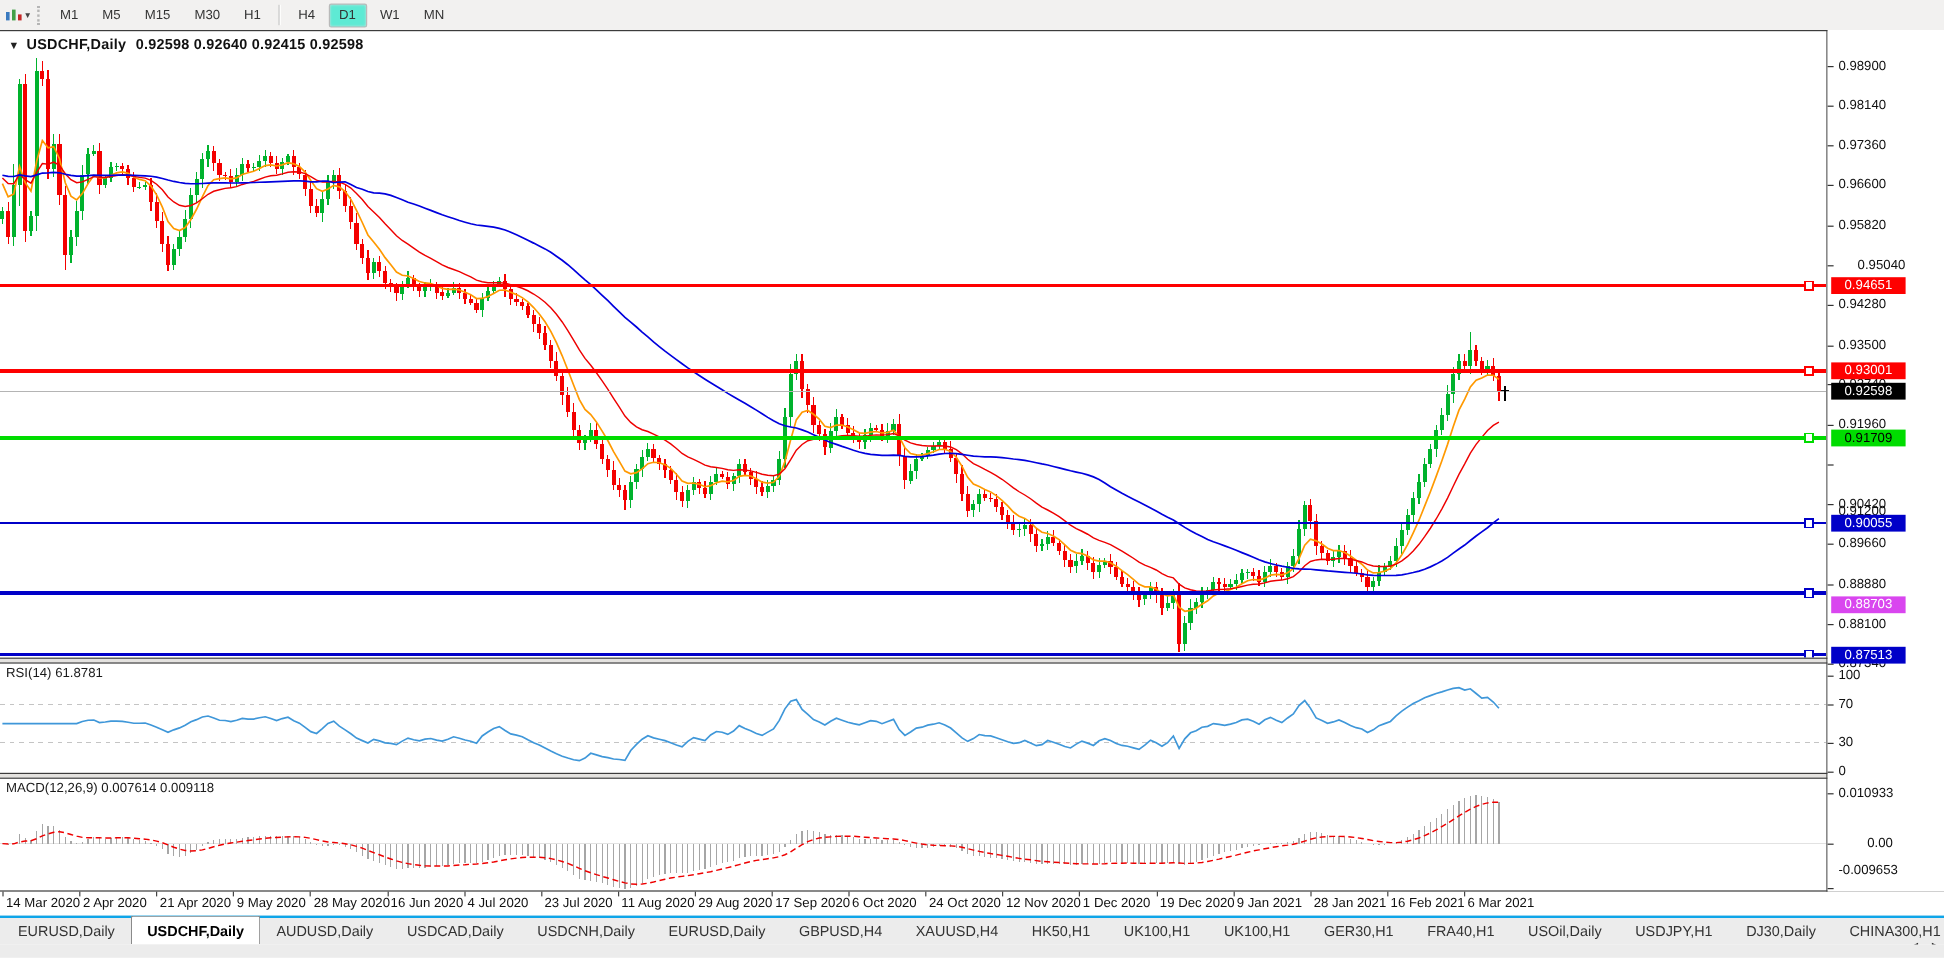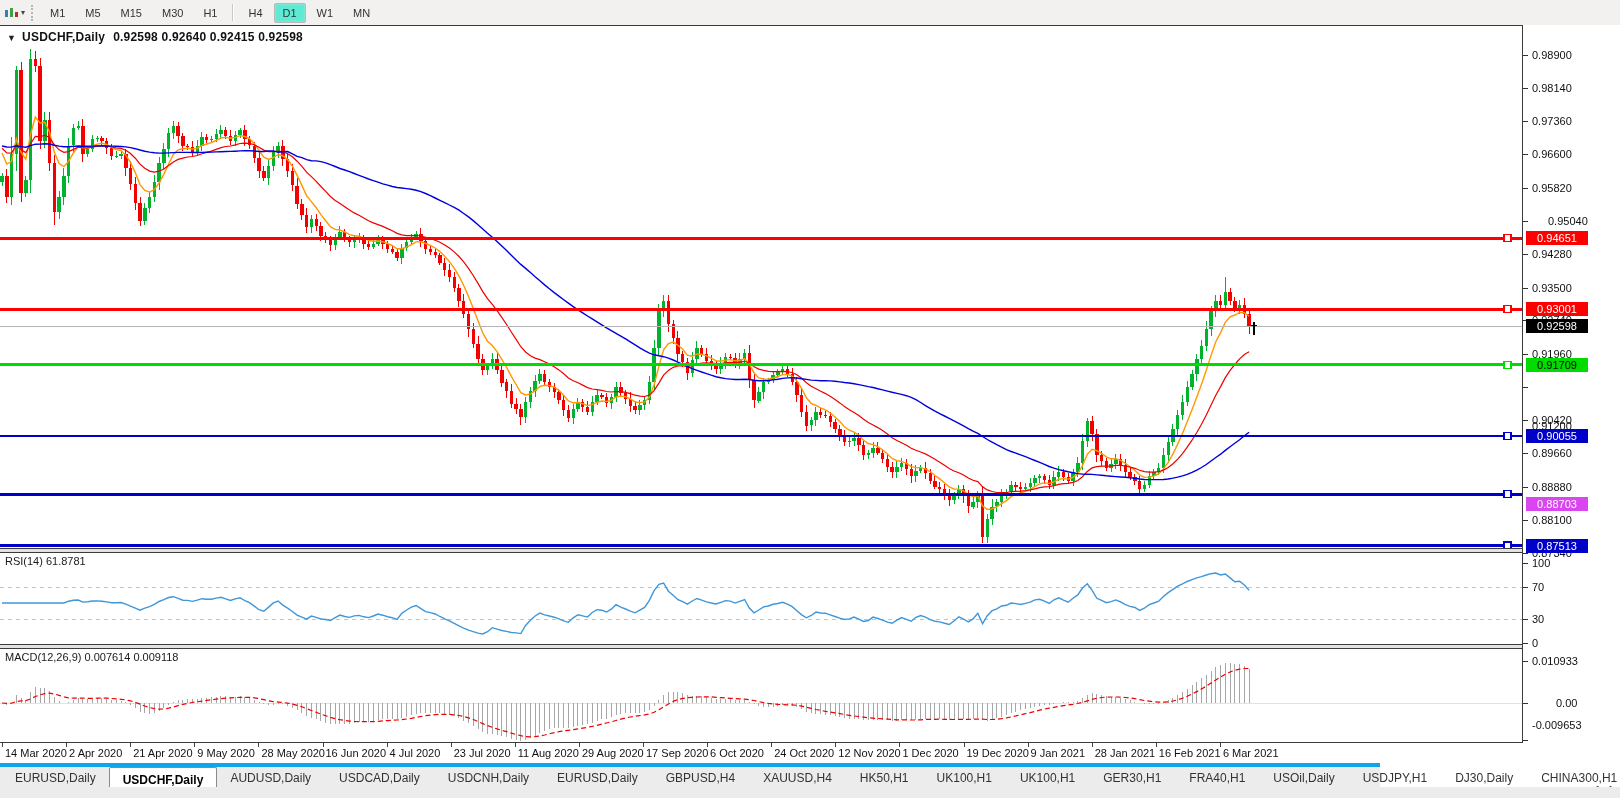--- a/index.html
+++ b/index.html
@@ -36,22 +36,22 @@
   .tick-dash { position:absolute; left:0; width:5px; height:1px; background:#333; }
   .price-badge { position:absolute; left:3px; width:62px; height:14px; line-height:14px;
                  font-size:11px; font-weight:400; text-align:center; z-index:9; white-space:nowrap; }
 
   
   #date-row { position:absolute; left:0; top:743px; width:1620px; height:20px; background:#ffffff; }
   .date-label { position:absolute; top:4px; font-size:11px; color:#111; white-space:nowrap; }
   .date-tick { position:absolute; top:0; width:1px; height:4px; background:#444; }
 
   
-  #tabbar { position:absolute; left:0; top:763px; width:1380px; height:24px; background:#ececec;
-            border-top:4px solid #0ea5e9; display:flex; padding-left:2px; }
+  #tabbar { position:absolute; left:0; top:763px; width:1620px; height:24px; background:#ececec;
+            border-top:2px solid #0ea5e9; display:flex; align-items:flex-end; padding-left:2px; }
   .tab { font-size:12px; color:#333; padding:4px 13px 4px 13px; height:22px; white-space:nowrap; cursor:default; }
   .tab.active { background:#ffffff; border:1px solid #8a8a8a; border-bottom:none; font-weight:700;
                 color:#000; height:24px; padding-top:5px; border-radius:2px 2px 0 0; }
   .tab-div { width:1px; height:13px; background:#b0b0b0; margin:0 1px 5px 1px; }
   #tab-scroll { position:absolute; right:3px; bottom:5px; display:flex; gap:8px; font-size:9px; color:#222; }
   #tab-scroll span { cursor:default; }
   #below-strip { position:absolute; left:0; top:787px; width:1620px; height:11px; background:#ececec; }
 </style>
 </head>
 <body>

